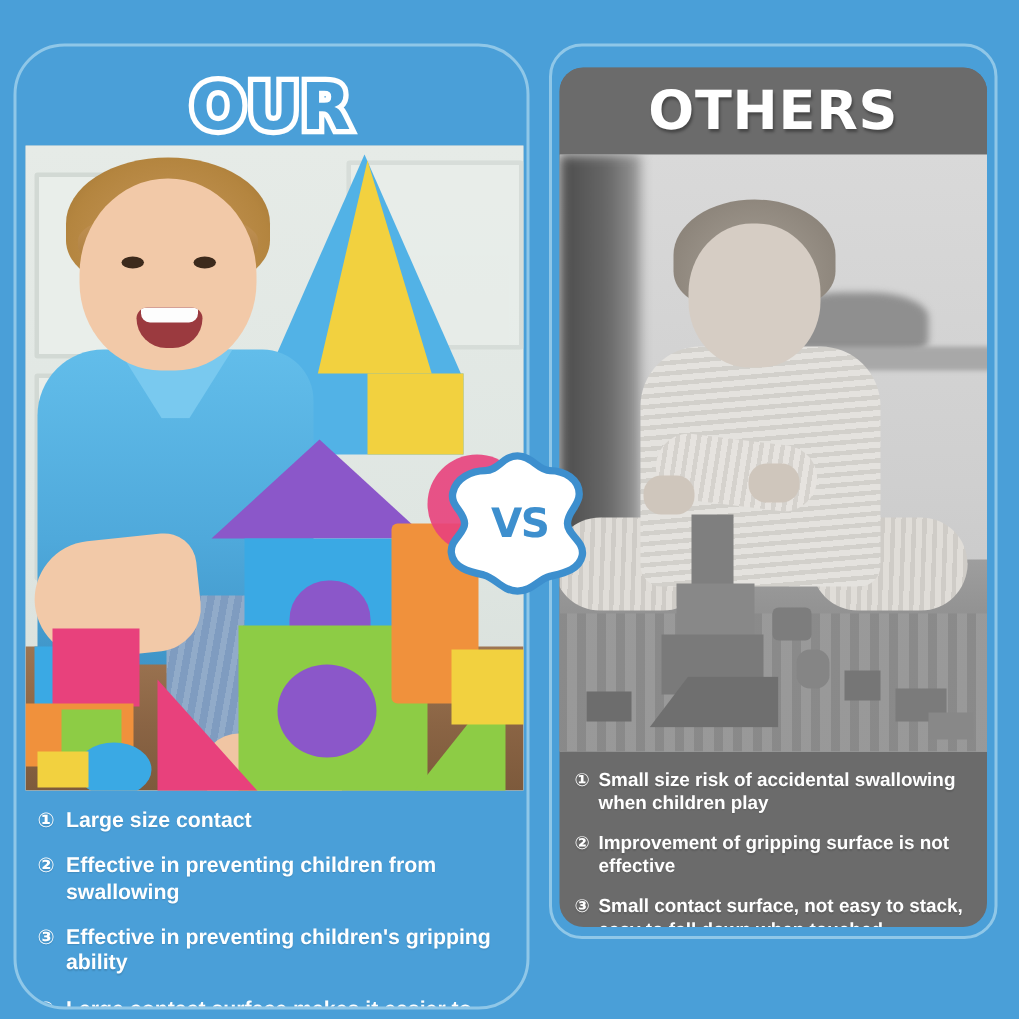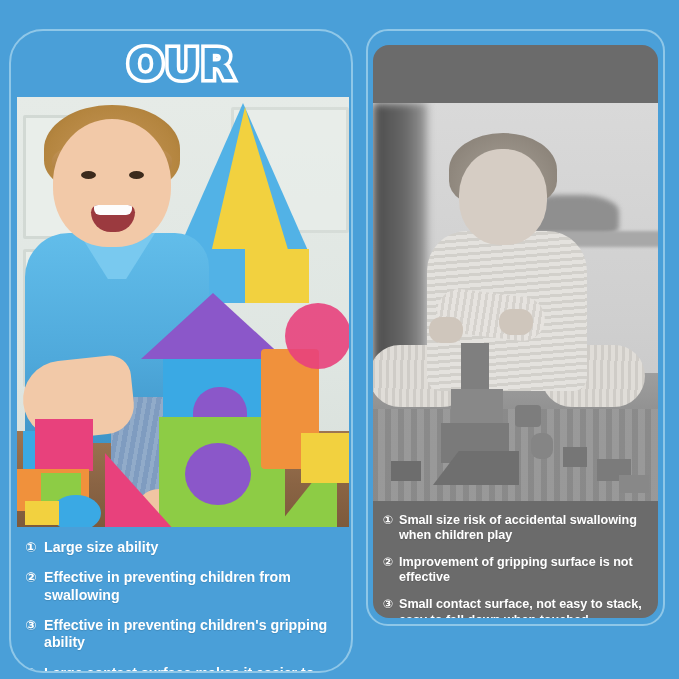--- a/index.html
+++ b/index.html
@@ -34,21 +34,21 @@
     background: #4a9fd8;
     box-sizing: border-box;
     overflow: hidden;
   }
   .our-header {
     position: absolute;
     left: 0; top: 0;
     width: 100%;
     height: 66px;
     display: flex;
-    align-items: center;
+    align-items: flex-end;
     justify-content: center;
   }
   .our-title {
     font-size: 43px;
     font-weight: bold;
     letter-spacing: 1px;
     color: #4a9fd8;
     -webkit-text-stroke: 7px #ffffff;
     paint-order: stroke fill;
     font-family: "DejaVu Sans", sans-serif;
@@ -418,40 +418,43 @@
 
         <div class="blk" style="left:284px;top:336px;width:50px;height:50px;background:#f2d13f;"></div>
 
         <div class="blk" style="left:268px;top:206px;width:66px;height:66px;background:#e8417c;border-radius:50%;opacity:.9;"></div>
       </div>
     </div>
 
     <div class="our-bullets">
       <div class="b-row">
         <span class="b-num">①</span>
-        <span class="b-txt">Large size ability</span>
+        <span class="b-txt">Large size contact</span>
       </div>
       <div class="b-row">
         <span class="b-num">②</span>
         <span class="b-txt">Effective in preventing children from swallowing</span>
       </div>
       <div class="b-row">
         <span class="b-num">③</span>
         <span class="b-txt">Effective in preventing children's gripping ability</span>
       </div>
       <div class="b-row">
         <span class="b-num">④</span>
         <span class="b-txt">Large contact surface makes it easier to stack and less likely to fall over</span>
       </div>
     </div>
   </div>
 
   <div class="panel-others">
     <div class="others-inner">
 
+      <div class="others-header">
+        <span class="others-title">OTHERS</span>
+      </div>
 
       <div class="others-photo">
         <div class="scene">
           <div class="wall-r"></div>
           <div class="wall-r-dark"></div>
           <div class="plant-r"></div>
           <div class="shelf-r"></div>
           <div class="floor-r"></div>
           <div class="mat-r"></div>
 
@@ -488,14 +491,32 @@
         </div>
         <div class="b-row">
           <span class="b-num">③</span>
           <span class="b-txt">Small contact surface, not easy to stack, easy to fall down when touched</span>
         </div>
       </div>
 
     </div>
   </div>
 
+  <div class="vs-badge">
+    <svg viewBox="0 0 100 100">
+      <path d="M50 4
+               C60 4 64 14 72 14
+               C82 14 92 20 92 30
+               C92 38 84 42 84 50
+               C84 58 96 62 94 72
+               C92 82 80 84 72 86
+               C64 88 60 96 50 96
+               C40 96 35 87 27 85
+               C17 83 6 80 5 70
+               C4 61 14 57 14 50
+               C14 42 4 38 6 29
+               C8 19 19 14 28 14
+               C37 14 40 4 50 4 Z" fill="#ffffff" stroke="#3d8fce" stroke-width="5" stroke-linejoin="round"></path>
+    </svg>
+    <div class="vs-text">VS</div>
+  </div>
 
 </div>
 
 </body></html>

